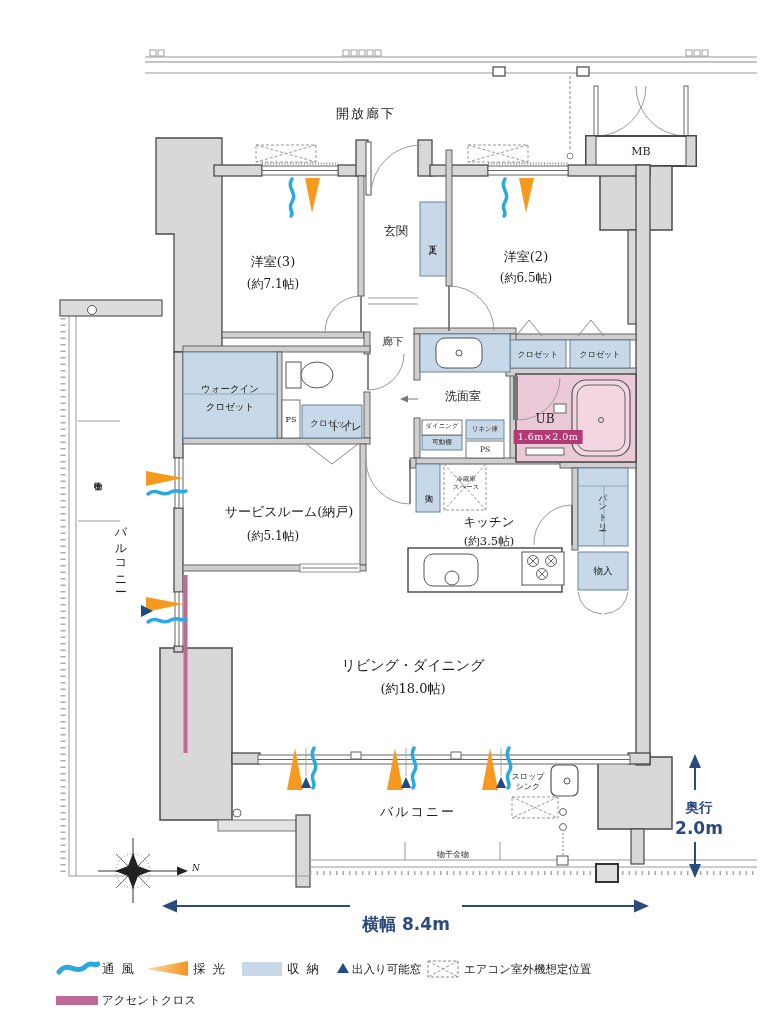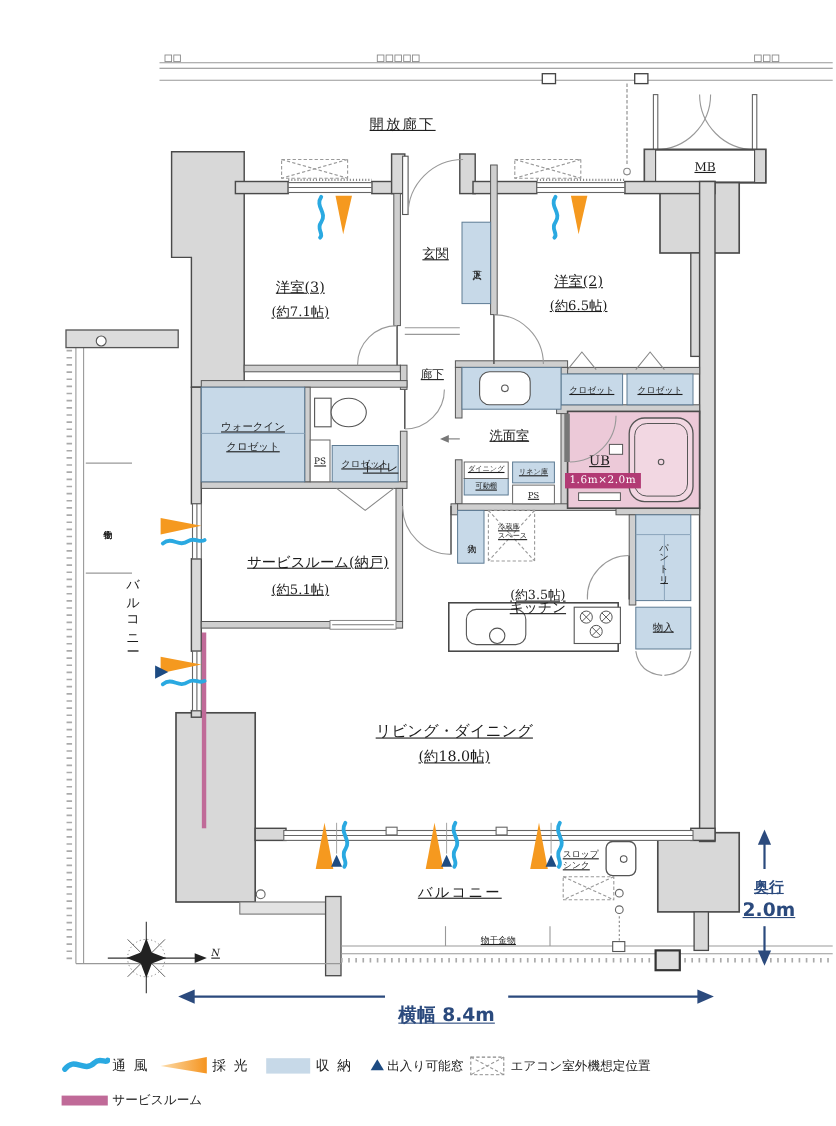--- a/index.html
+++ b/index.html
@@ -1,20 +1,20 @@
 <!DOCTYPE html>
 <html><head>
 <meta charset="utf-8">
 <style>
   html,body{margin:0;padding:0;background:#ffffff;}
   #stage{position:relative;width:760px;height:1024px;background:#ffffff;overflow:hidden;
          font-family:"DejaVu Serif",serif;}
   #planSvg{position:absolute;left:0;top:0;}
   .lbl{position:absolute;transform:translate(-50%,-50%);font-family:"DejaVu Serif",serif;
-       color:#1c1c1c;white-space:nowrap;line-height:1.22;text-align:left;text-decoration:underline;}
+       color:#1c1c1c;white-space:nowrap;line-height:1.22;text-align:center;}
   .lblv{position:absolute;transform:translate(-50%,-50%);font-family:"DejaVu Serif",serif;
         color:#1c1c1c;writing-mode:vertical-rl;text-orientation:upright;line-height:1;}
   .dim{font-family:"DejaVu Sans",sans-serif;font-weight:bold;color:#2b4a7d;}
   .badge{position:absolute;transform:translate(-50%,-50%);background:#b23a74;color:#ffffff;
          font-size:9.5px;padding:1px 4px 2px 4px;letter-spacing:.5px;}
   .leg{position:absolute;transform:translateY(-50%);font-family:"DejaVu Serif",serif;
        color:#222;white-space:nowrap;}
   .sp2{letter-spacing:7px;}
   .legicon{position:absolute;}
   .swatch{position:absolute;}
@@ -339,21 +339,21 @@
 <div class="badge" style="left:548px;top:437px;">1.6m×2.0m</div>
 <div class="lbl" style="left:538px;top:355px;font-size:8px;">クロゼット</div>
 <div class="lbl" style="left:600px;top:355px;font-size:8px;">クロゼット</div>
 
 <div class="lbl" style="left:273px;top:512px;font-size:13px;margin-left:16px;">サービスルーム(納戸)</div>
 <div class="lbl" style="left:273px;top:536px;font-size:12px;">(約5.1帖)</div>
 
 <div class="lblv" style="left:428px;top:488px;font-size:8px;">物入</div>
 <div class="lbl" style="left:466px;top:484px;font-size:6.5px;white-space:pre-line;">冷蔵庫
 スペース</div>
-<div class="lbl" style="left:489px;top:522px;font-size:12.5px;margin-top:30px;">キッチン</div>
+<div class="lbl" style="left:489px;top:522px;font-size:12.5px;">キッチン</div>
 <div class="lbl" style="left:489px;top:541px;font-size:11.5px;">(約3.5帖)</div>
 <div class="lblv" style="left:603px;top:507px;font-size:8.5px;">パントリー</div>
 <div class="lbl" style="left:603px;top:571px;font-size:9.5px;">物入</div>
 
 <div class="lbl" style="left:413px;top:666px;font-size:14px;">リビング・ダイニング</div>
 <div class="lbl" style="left:413px;top:689px;font-size:13px;">(約18.0帖)</div>
 
 <div class="lbl" style="left:418px;top:812px;font-size:13px;letter-spacing:2px;">バルコニー</div>
 <div class="lbl" style="left:453px;top:855px;font-size:8px;">物干金物</div>
 <div class="lblv" style="left:121px;top:553px;font-size:12px;letter-spacing:3px;">バルコニー</div>
@@ -392,16 +392,16 @@
   <div class="leg" style="left:352px;top:969px;font-size:11.5px;">出入り可能窓</div>
 
   <svg class="legicon" style="left:427px;top:960px;" width="32" height="18">
     <rect x="1" y="1" width="30" height="16" fill="none" stroke="#888" stroke-dasharray="3,2"></rect>
     <line x1="1" y1="1" x2="31" y2="17" stroke="#999" stroke-dasharray="3,2"></line>
     <line x1="31" y1="1" x2="1" y2="17" stroke="#999" stroke-dasharray="3,2"></line>
   </svg>
   <div class="leg" style="left:464px;top:969px;font-size:11.5px;">エアコン室外機想定位置</div>
 
   <div class="swatch" style="left:56px;top:996px;width:42px;height:9px;background:#c06a98;"></div>
-  <div class="leg" style="left:102px;top:1000px;font-size:11.5px;">サービスルーム</div>
+  <div class="leg" style="left:102px;top:1000px;font-size:11.5px;">アクセントクロス</div>
 </div>
 
 </div>
 
 </body></html>

